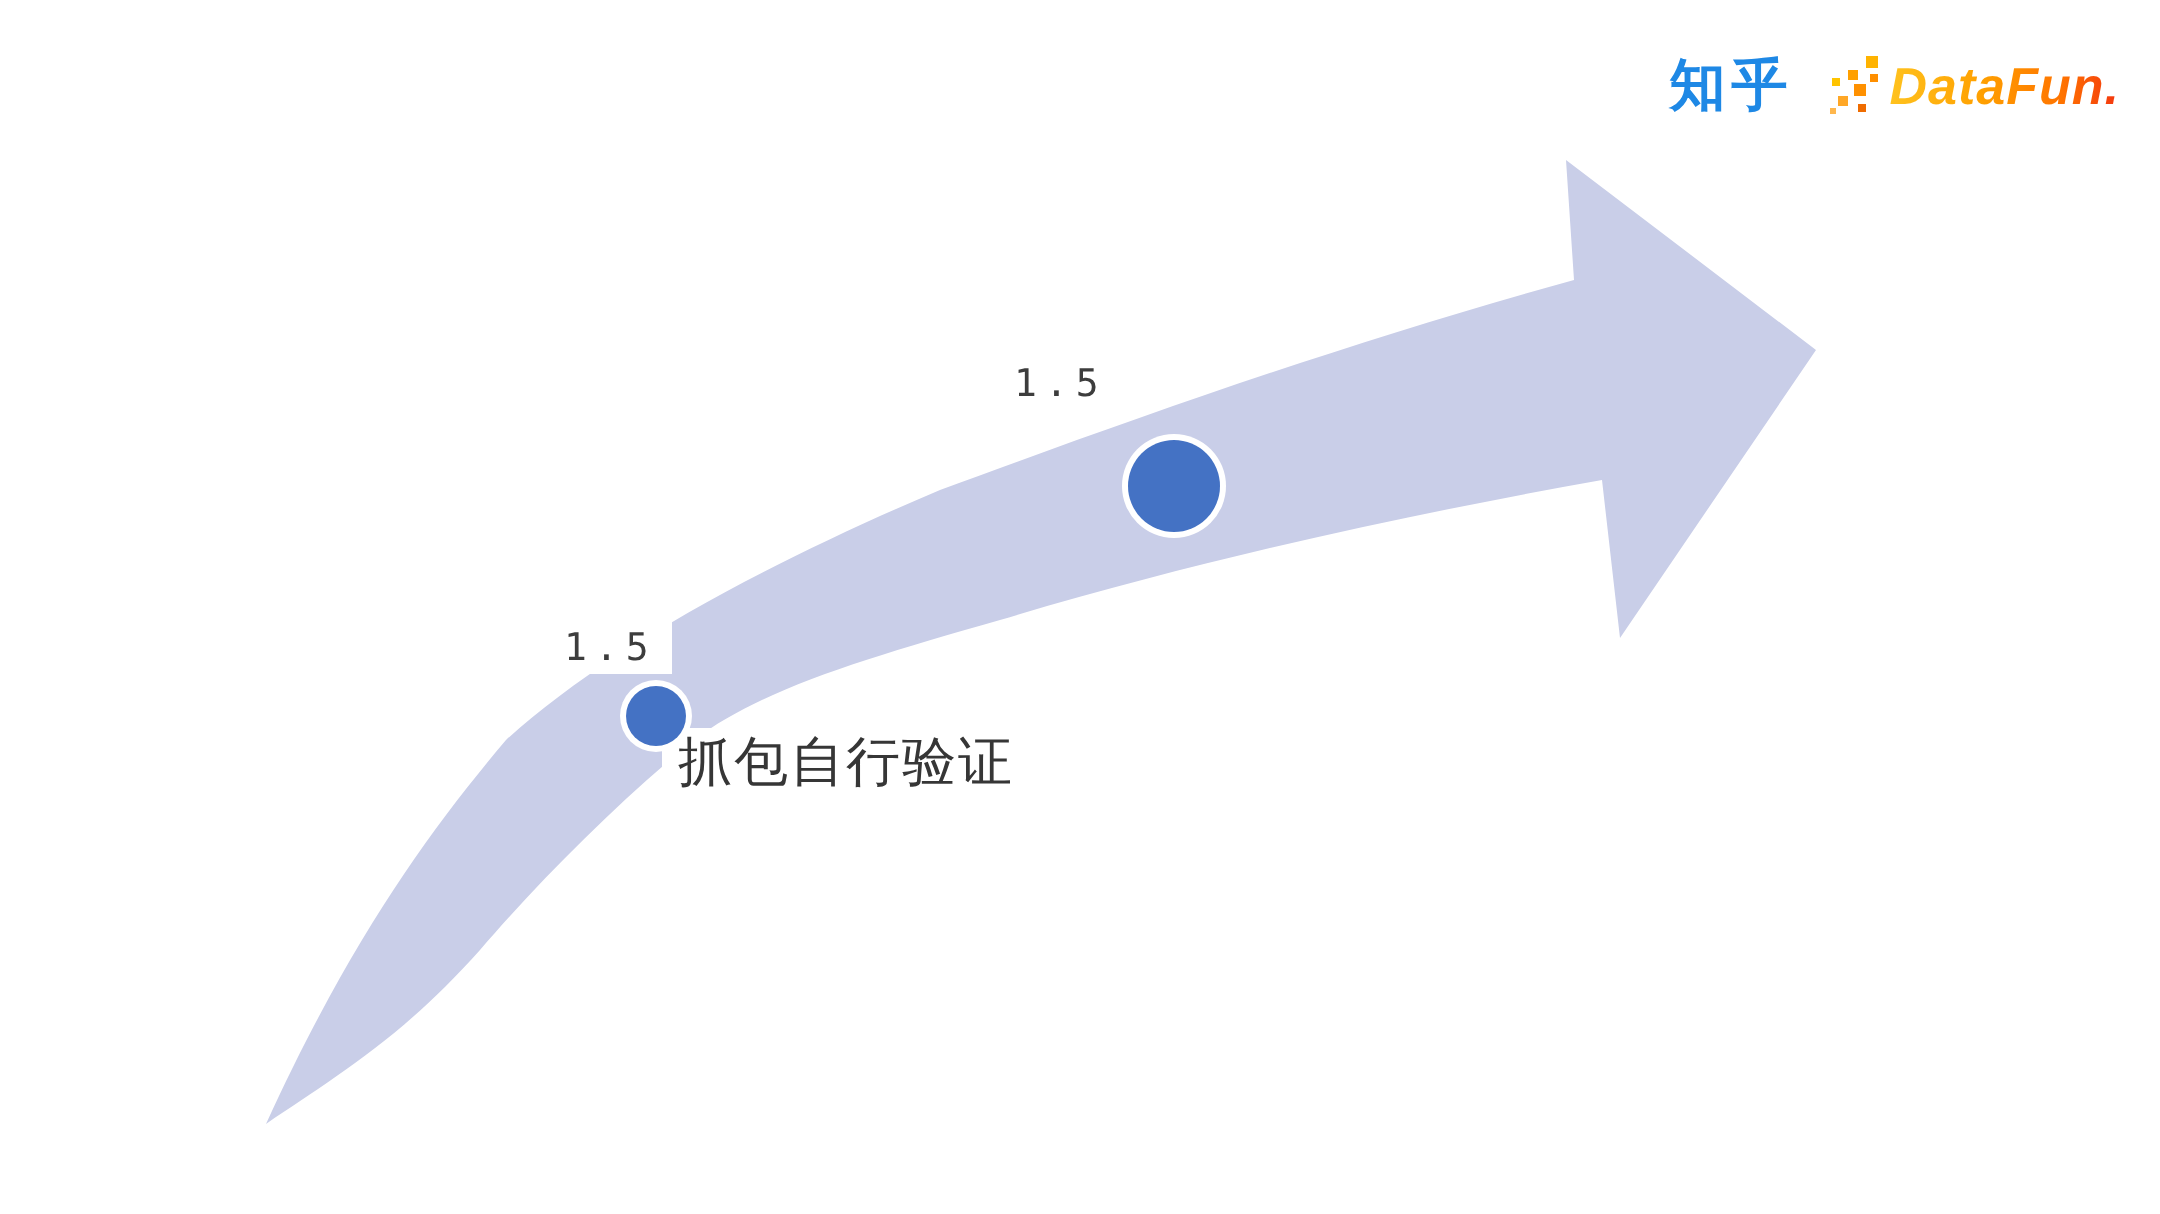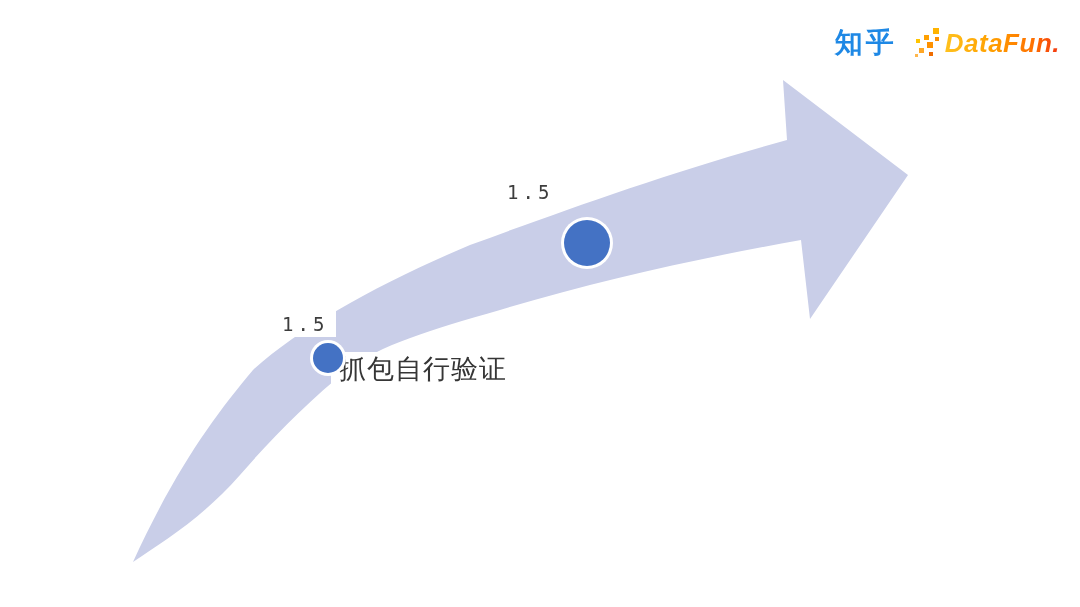--- a/index.html
+++ b/index.html
@@ -35,21 +35,21 @@
     color: #3d3d3d;
     padding: 2px 8px;
   }
   .v1-version { left: 274px; top: 311px; }
   .v2-version { left: 499px; top: 179px; }
   .milestone-text {
     font-size: 27px;
     letter-spacing: 1px;
     line-height: 1.1;
   }
-  .v1-text { left: 331px; top: 352px; padding: 3px 10px 6px 8px; }
+  .v1-text { left: 331px; top: 364px; padding: 3px 10px 6px 8px; }
   .v2-text { left: 601px; top: 229px; padding: 9px 24px 10px 10px; }
   .dot {
     position: absolute;
     z-index: 3;
     border-radius: 50%;
   }
   .dot-v1 { left: 313px; top: 343px; width: 30px; height: 30px; }
   .dot-v2 { left: 564px; top: 220px; width: 46px; height: 46px; }
   .logos {
     position: absolute;

